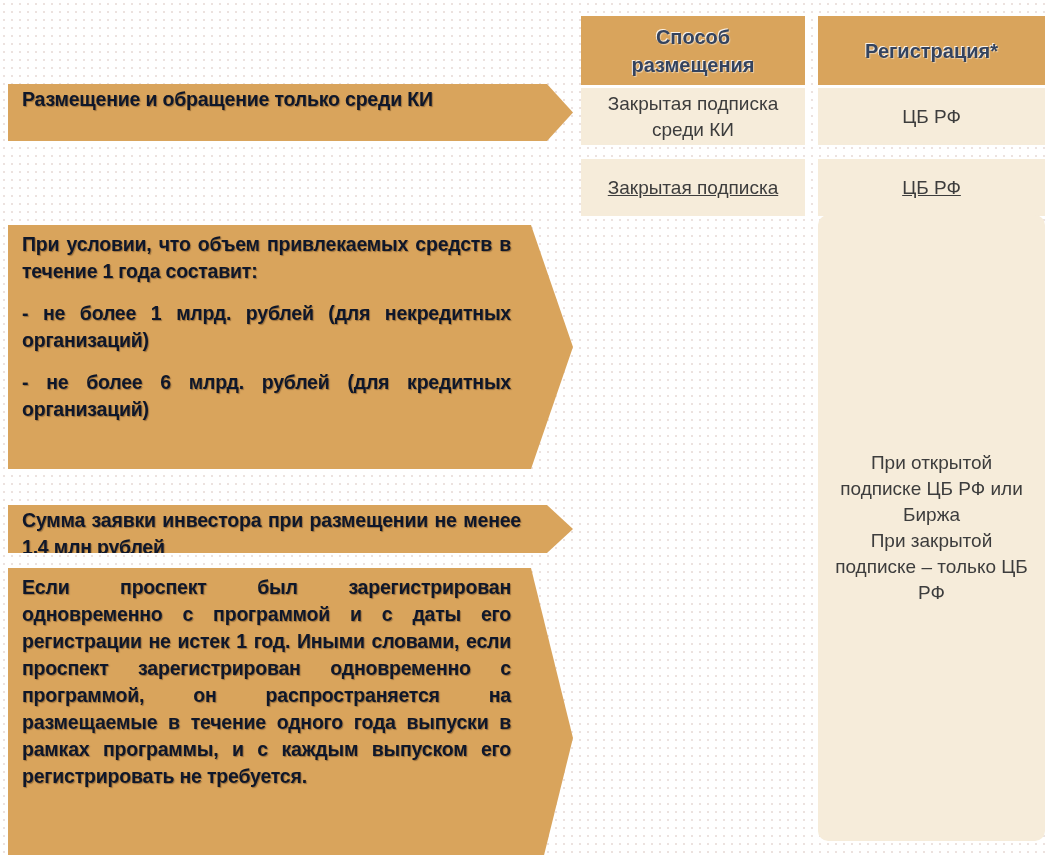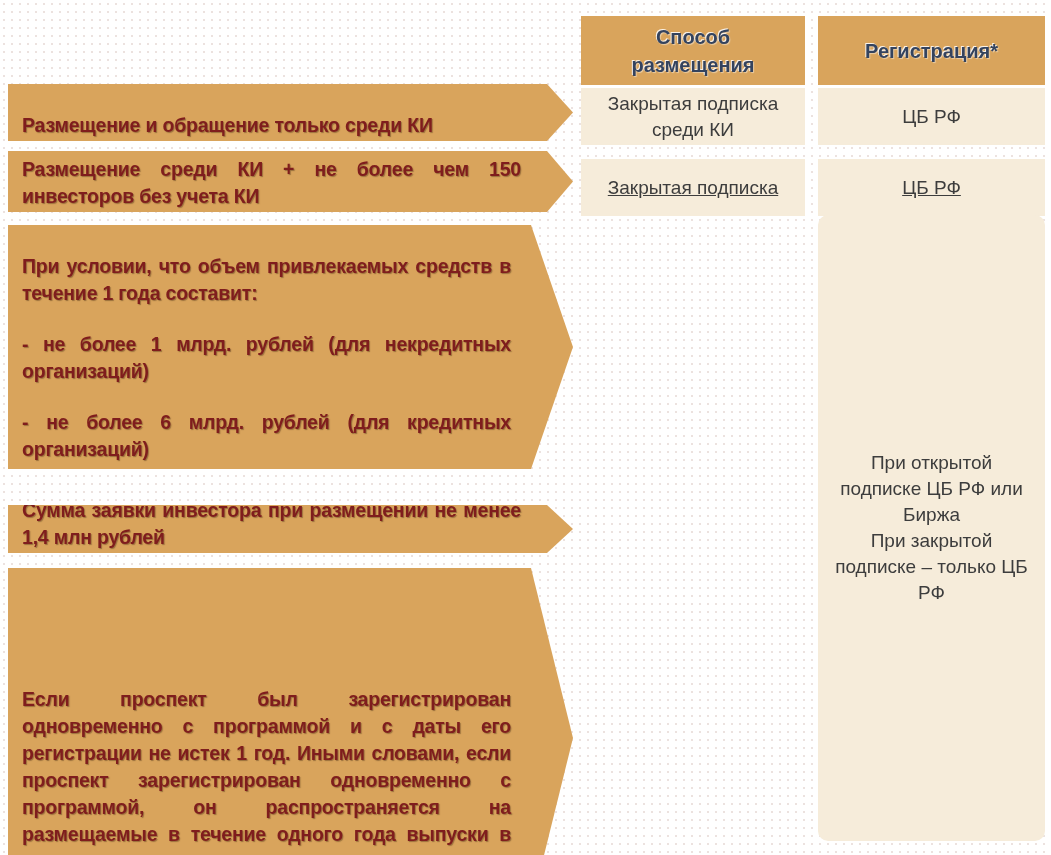--- a/index.html
+++ b/index.html
@@ -12,38 +12,38 @@
     width:1051px;height:855px;
     overflow:hidden;
     background-color:#ffffff;
     background-image:radial-gradient(circle, #ece2df 1.1px, transparent 1.3px);
     background-size:8px 8px;
   }
   
   .arrow{
     position:absolute;left:8px;width:565px;
     background:#d9a45c;
-    display:flex;flex-direction:column;justify-content:flex-end;
+    display:flex;flex-direction:column;justify-content:flex-start;
     box-sizing:border-box;
-    color:#7f1d1d;
+    color:#0f172a;
     font-weight:bold;
     font-size:19.5px;line-height:27px;
     text-shadow:1px 1px 1px rgba(92,60,28,.5);
     letter-spacing:-0.2px;
   }
   .arrow-small{
     clip-path:polygon(0 0, calc(100% - 26px) 0, 100% 50%, calc(100% - 26px) 100%, 0 100%);
     padding:2px 52px 2px 14px;
   }
   .arrow-tall{
     clip-path:polygon(0 0, calc(100% - 42px) 0, 100% 50%, calc(100% - 42px) 100%, 0 100%);
     padding:6px 62px 6px 14px;
   }
   .arrow p{margin:0;text-align:justify;}
-  .arrow p + p{margin-top:24px;}
+  .arrow p + p{margin-top:15px;}
   #arrow-1{top:84px;height:57px;}
   #arrow-2{top:151px;height:61px;}
   #arrow-3{top:225px;height:244px;}
   #arrow-4{top:505px;height:48px;}
   #arrow-5{top:568px;height:340px;}
   
   .cell{
     position:absolute;
     background:#f6ecda;
     display:flex;flex-direction:column;align-items:center;justify-content:center;
@@ -74,23 +74,20 @@
 </style>
 </head>
 <body>
 
 <div class="canvas">
 
   <div class="arrow arrow-small" id="arrow-1">
     <p style="text-align:left">Размещение и обращение только среди КИ</p>
   </div>
 
-  <div class="arrow arrow-small" id="arrow-2">
-    <p>Размещение среди КИ + не более чем 150 инвесторов без учета КИ</p>
-  </div>
 
   <div class="arrow arrow-tall" id="arrow-3">
     <p>При условии, что объем привлекаемых средств в течение 1 года составит:</p>
     <p>- не более 1 млрд. рублей (для некредитных организаций)</p>
     <p>- не более 6 млрд. рублей (для кредитных организаций)</p>
   </div>
 
   <div class="arrow arrow-small" id="arrow-4">
     <p>Сумма заявки инвестора при размещении не менее 1,4 млн рублей</p>
   </div>

